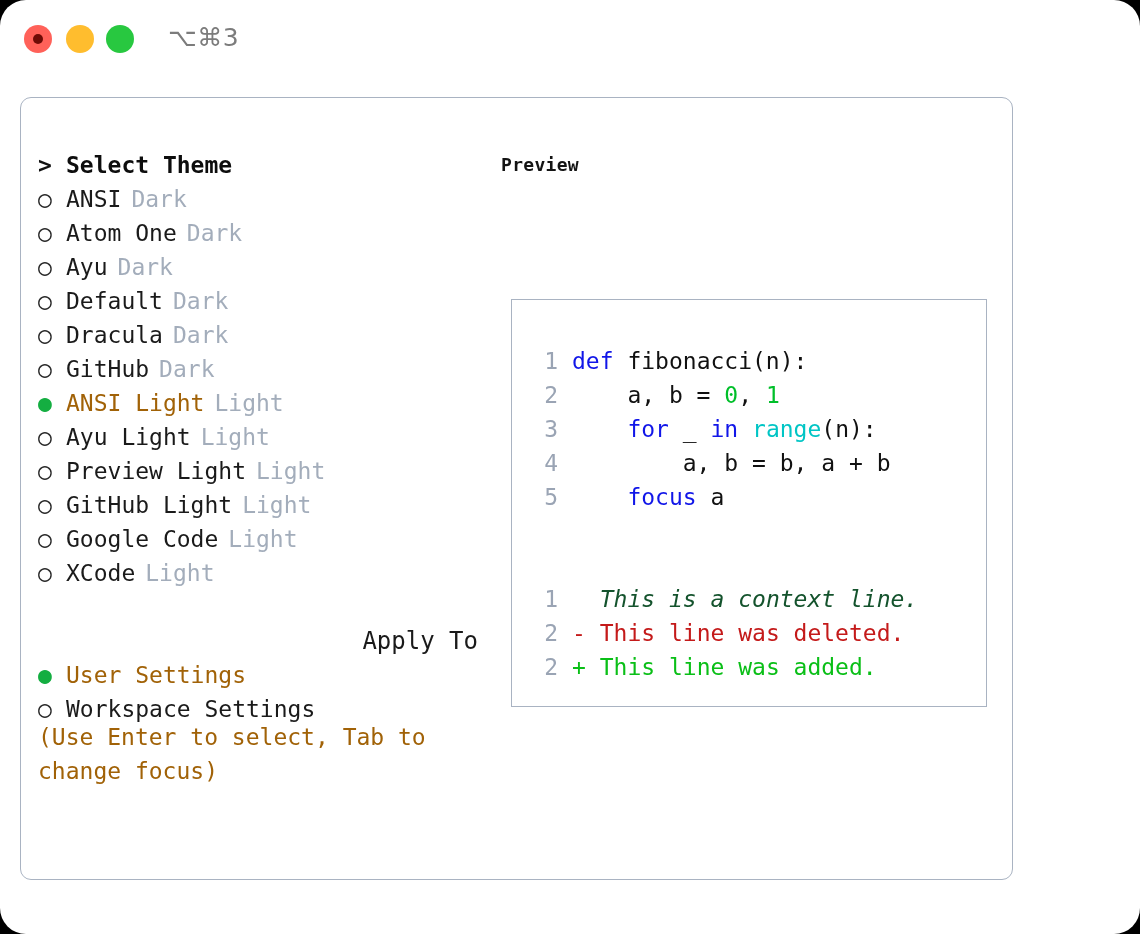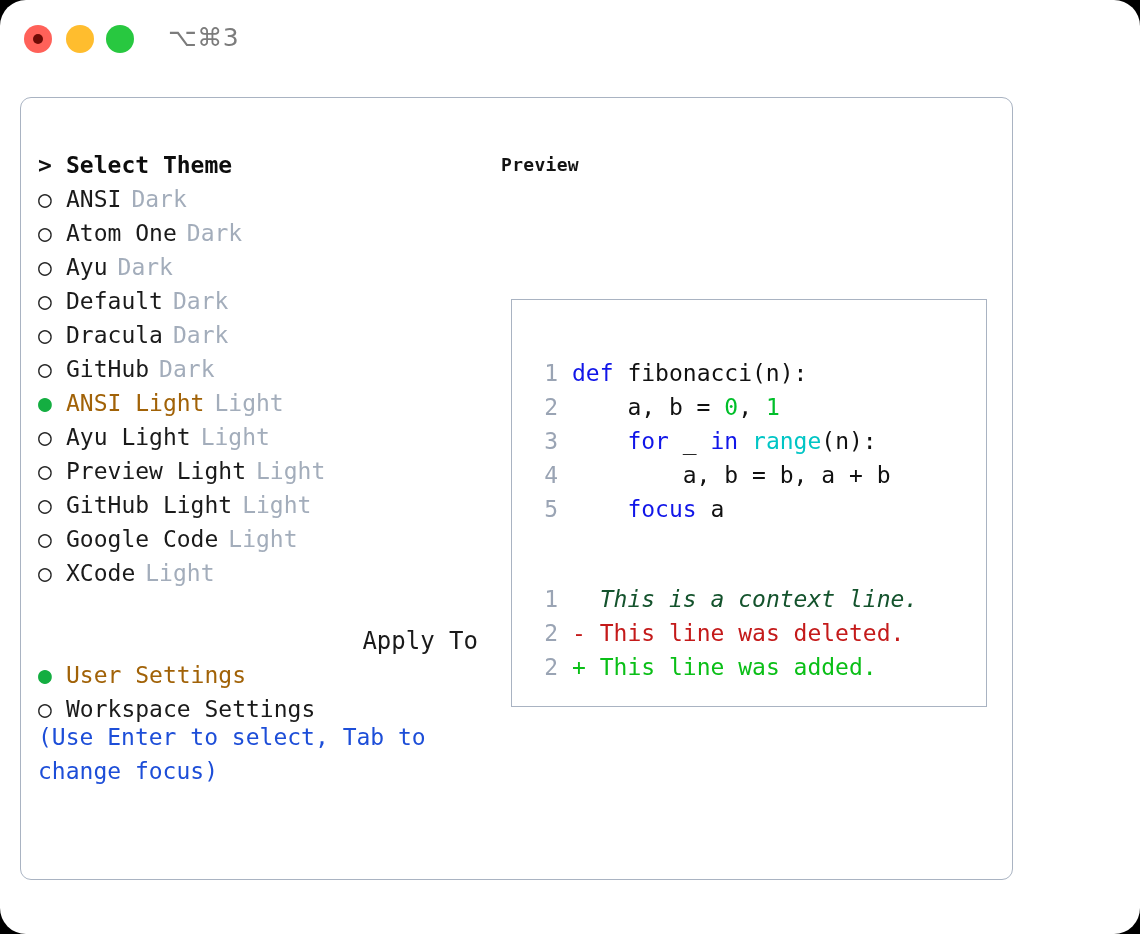--- a/index.html
+++ b/index.html
@@ -118,21 +118,21 @@
   }
   .group-title .marker { visibility: hidden; }
 
   #hint {
     position: absolute;
     left: 17px;
     top: 622px;
     width: 410px;
     font-size: 23px;
     line-height: 34px;
-    color: #1d4ed8;
+    color: #a16207;
   }
 
   
   #right-col {
     position: absolute;
     left: 480px;
     top: 50px;
     width: 490px;
   }
   #preview-title {
@@ -166,21 +166,21 @@
     line-height: 34px;
     white-space: pre;
   }
   .lineno {
     flex: 0 0 26px;
     width: 26px;
     text-align: right;
     color: #9aa4b4;
     margin-right: 14px;
   }
-  .code-text { color: #111111; margin-top: 12px; }
+  .code-text { color: #111111; }
   .blank-line { height: 34px; }
 
   .tok-kw  { color: #1116e8; }
   .tok-num { color: #00bf2a; }
   .tok-fn  { color: #00c5c5; }
   .tok-plain { color: #111111; }
 
   .diff-ctx  { color: #14532d; font-style: italic; }
   .diff-del  { color: #c41a1a; }
   .diff-add  { color: #0abf17; }

